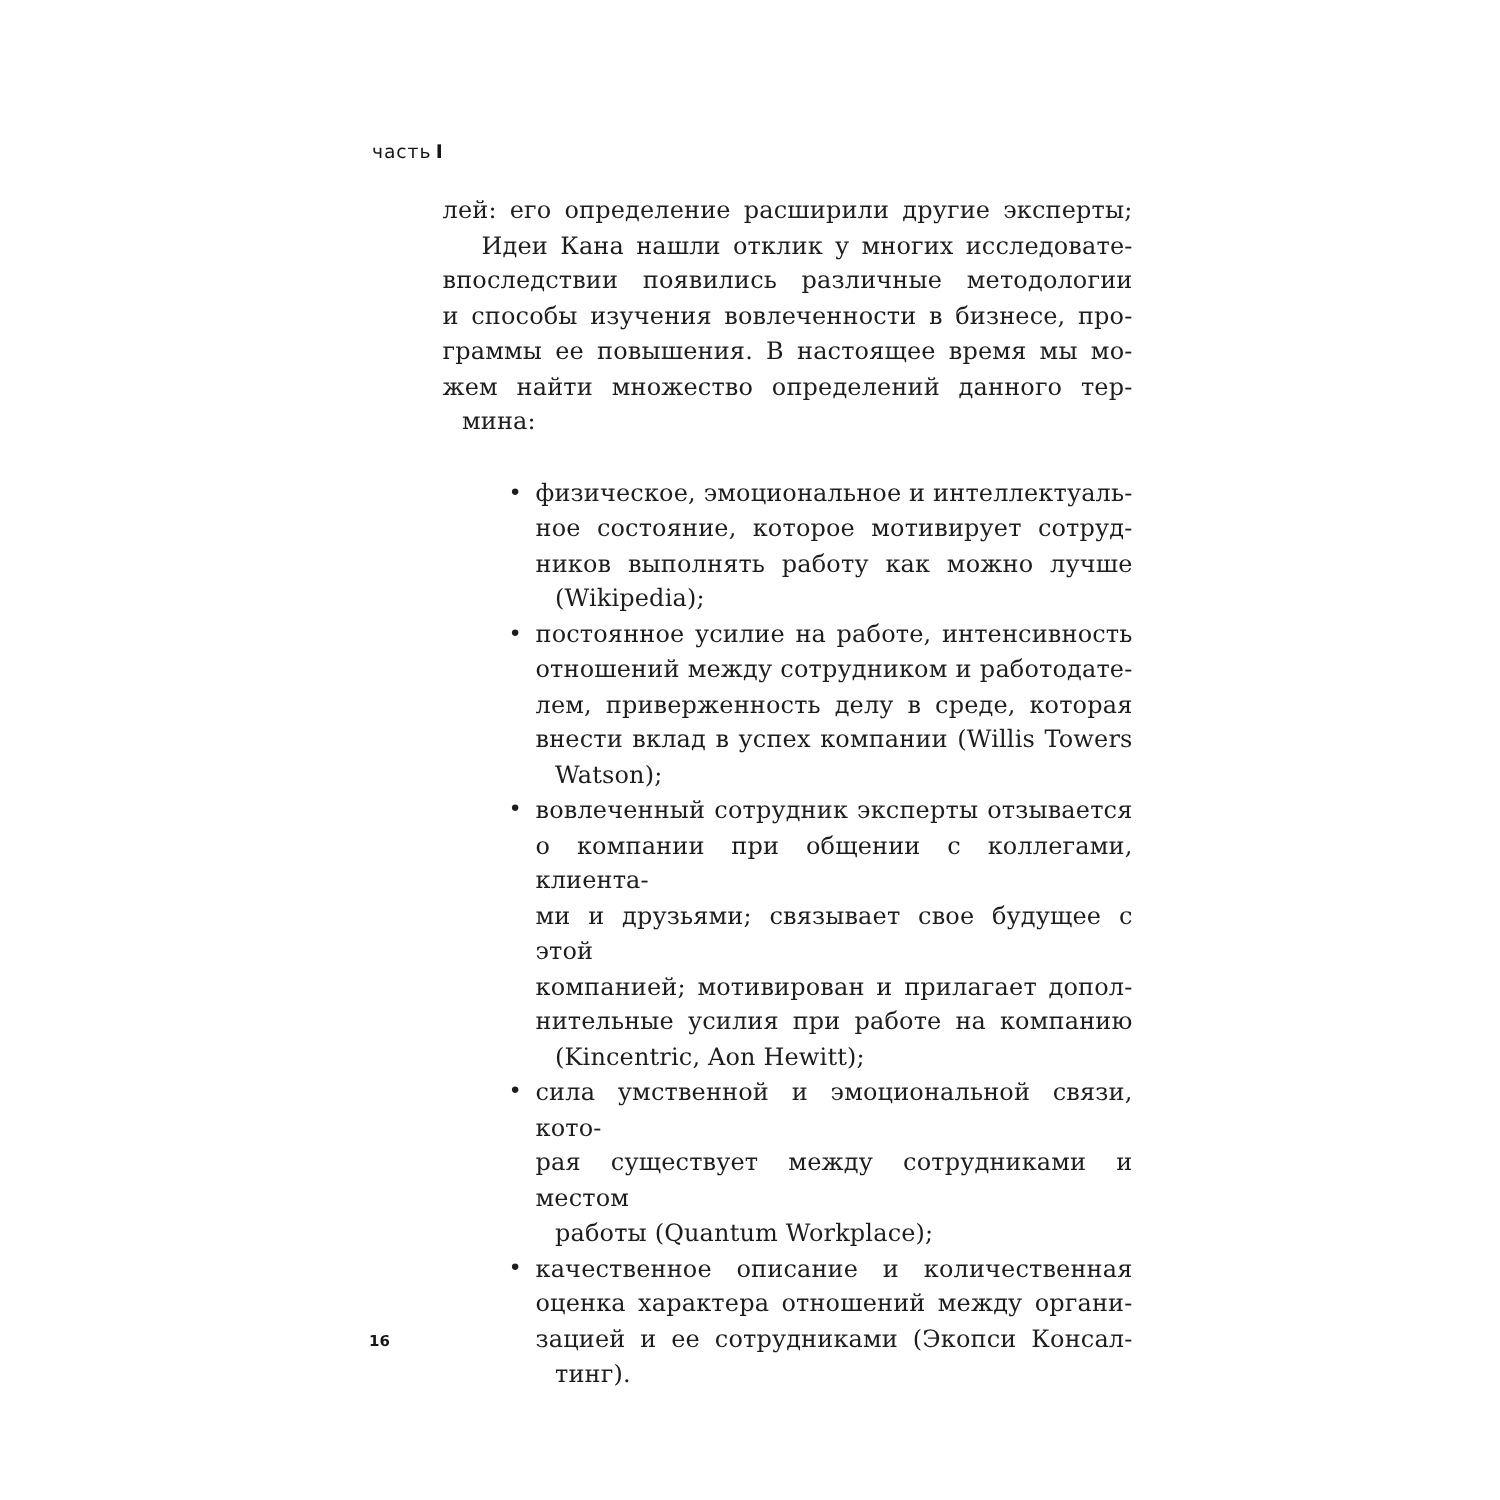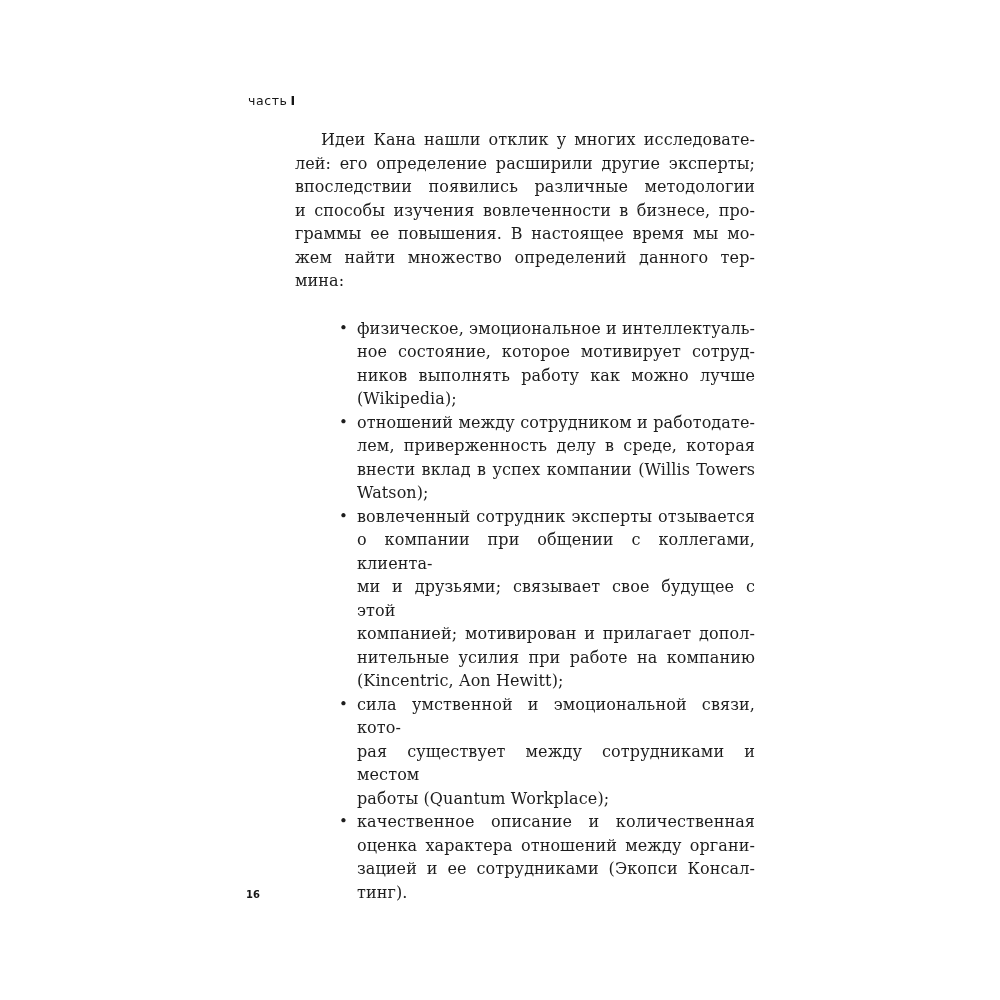--- a/index.html
+++ b/index.html
@@ -36,20 +36,21 @@
     letter-spacing: 0.1px;
   }
   .tl {
     text-align: justify;
     text-align-last: justify;
     white-space: normal;
   }
   .tl.last {
     text-align: right;
     text-align-last: left;
+    margin-left: 13px;
   }
   .tl.indent {
     text-indent: 26px;
   }
   .bullet-list {
     margin-top: 24px;
   }
   .bullet-item {
     position: relative;
     padding-left: 62px;
@@ -75,42 +76,43 @@
 <body>
 
 <div class="page">
 
   <div class="running-head">
     <span>часть</span><span class="rh-num">I</span>
   </div>
 
   <div class="body-text">
     <div class="paragraph">
+        <div class="tl">лей: его определение расширили другие эксперты;</div>
         <div class="tl indent">Идеи Кана нашли отклик у многих исследовате-</div>
-        <div class="tl">лей: его определение расширили другие эксперты;</div>
         <div class="tl">впоследствии появились различные методологии</div>
         <div class="tl">и способы изучения вовлеченности в бизнесе, про-</div>
         <div class="tl">граммы ее повышения. В настоящее время мы мо-</div>
         <div class="tl">жем найти множество определений данного тер-</div>
         <div class="tl last">мина:</div>
       </div>
 
     <div class="bullet-list">
         <div class="bullet-item">
     <span class="bullet-dot">•</span>
     <div class="bullet-lines">
             <div class="tl">физическое, эмоциональное и интеллектуаль-</div>
             <div class="tl">ное состояние, которое мотивирует сотруд-</div>
             <div class="tl">ников выполнять работу как можно лучше</div>
             <div class="tl last">(Wikipedia);</div>
           </div>
   </div>
         <div class="bullet-item">
     <span class="bullet-dot">•</span>
     <div class="bullet-lines">
+            <div class="tl">постоянное усилие на работе, интенсивность</div>
             <div class="tl">отношений между сотрудником и работодате-</div>
             <div class="tl">лем, приверженность делу в среде, которая</div>
             <div class="tl">внести вклад в успех компании (Willis Towers</div>
             <div class="tl last">Watson);</div>
           </div>
   </div>
         <div class="bullet-item">
     <span class="bullet-dot">•</span>
     <div class="bullet-lines">
             <div class="tl">вовлеченный сотрудник эксперты отзывается</div>

